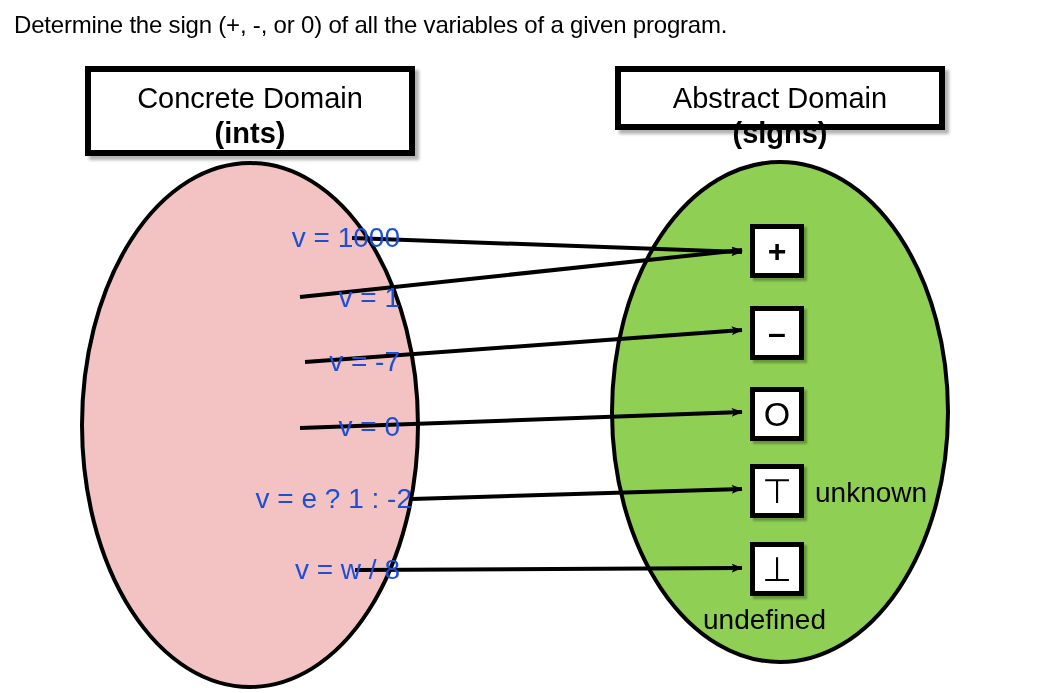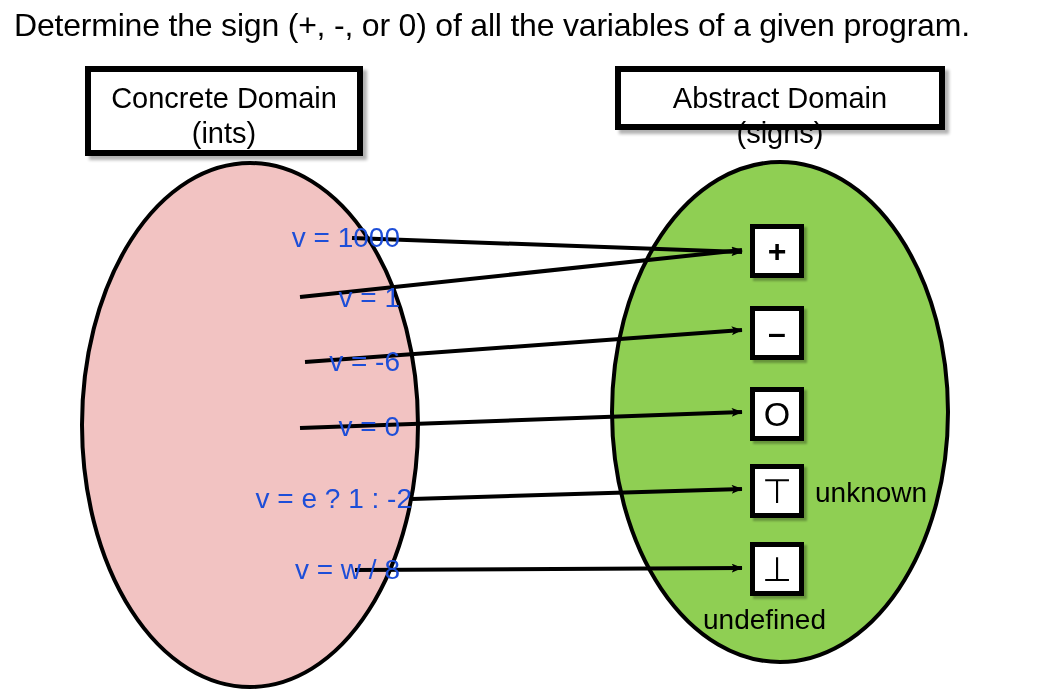--- a/index.html
+++ b/index.html
@@ -17,21 +17,21 @@
     height: 693px;
     overflow: hidden;
     background: #ffffff;
   }
   
   .title {
     position: absolute;
     left: 14px;
     top: 6px;
     width: 1020px;
-    font-size: 32px;
+    font-size: 24px;
     line-height: 38px;
     letter-spacing: -0.2px;
     color: #000;
     white-space: nowrap;
   }
   
   #canvas {
     position: absolute;
     left: 0;
     top: 0;
@@ -43,22 +43,22 @@
     position: absolute;
     background: #ffffff;
     border: 6px solid #000000;
     box-sizing: border-box;
     text-align: center;
     font-size: 29px;
     line-height: 35px;
     padding-top: 9px;
     box-shadow: 4px 4px 3px rgba(0,0,0,0.30);
   }
-  .domain-box .ln2 { display: block; }
-  #concrete-box { left: 85px; top: 66px; width: 278px; height: 90px; }
+  .domain-box .ln2 { display: block; font-weight: bold; }
+  #concrete-box { left: 85px; top: 66px; width: 330px; height: 90px; }
   #abstract-box { left: 615px; top: 66px; width: 330px; height: 64px; }
 
   
   .concrete-item {
     position: absolute;
     font-size: 28px;
     line-height: 28px;
     color: #1d4ed8;
     white-space: nowrap;
     text-align: right;
@@ -127,21 +127,21 @@
     <span class="ln2">(ints)</span>
   </div>
 
   <div class="domain-box" id="abstract-box">
     <span>Abstract Domain</span>
     <span class="ln2">(signs)</span>
   </div>
 
   <div class="concrete-item" style="top:224px;">v = 1000</div>
   <div class="concrete-item" style="top:284px;">v = 1</div>
-  <div class="concrete-item" style="top:348px;">v = -6</div>
+  <div class="concrete-item" style="top:348px;">v = -7</div>
   <div class="concrete-item" style="top:413px;">v = 0</div>
   <div class="concrete-item" style="top:485px; right:633px;">v = e ? 1 : -2</div>
   <div class="concrete-item" style="top:556px;">v = w / 8</div>
 
   <div class="sign-box" style="top:224px;">+</div>
   <div class="sign-box" style="top:306px;">–</div>
   <div class="sign-box thin-glyph" style="top:387px;">O</div>
   <div class="sign-box thin-glyph" style="top:464px;">⊤</div>
   <div class="sign-box thin-glyph" style="top:542px;">⊥</div>
 

